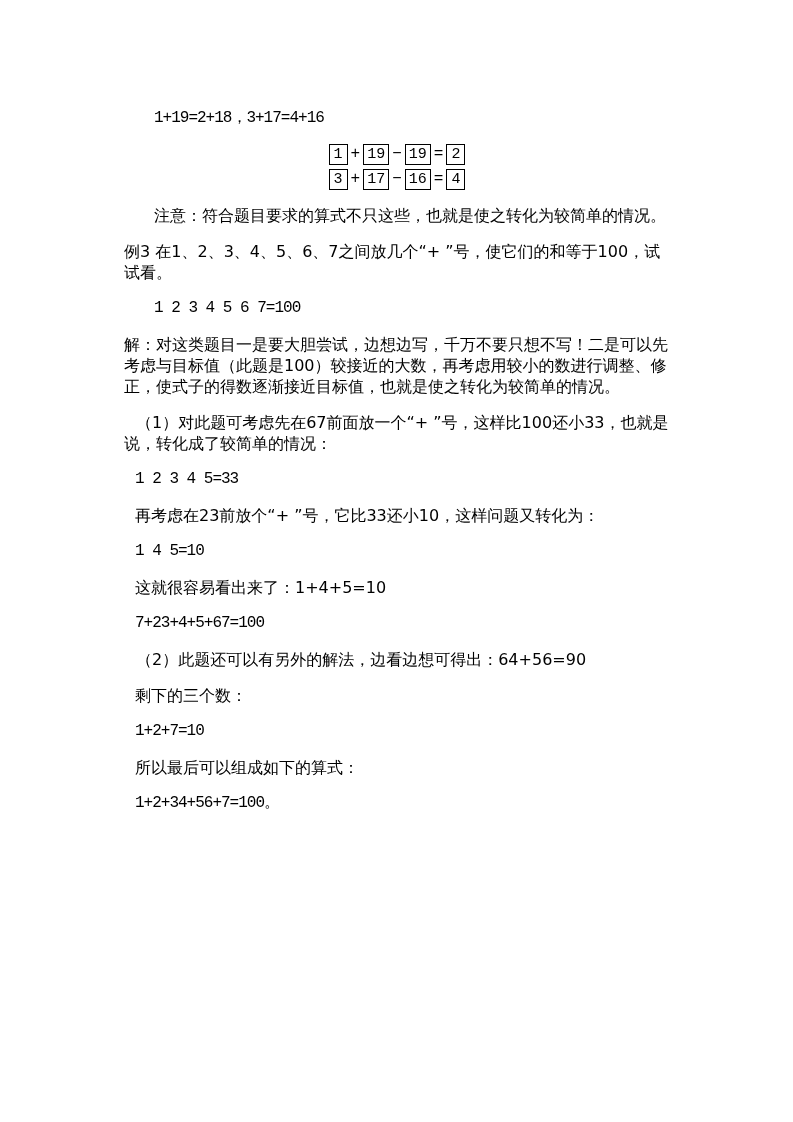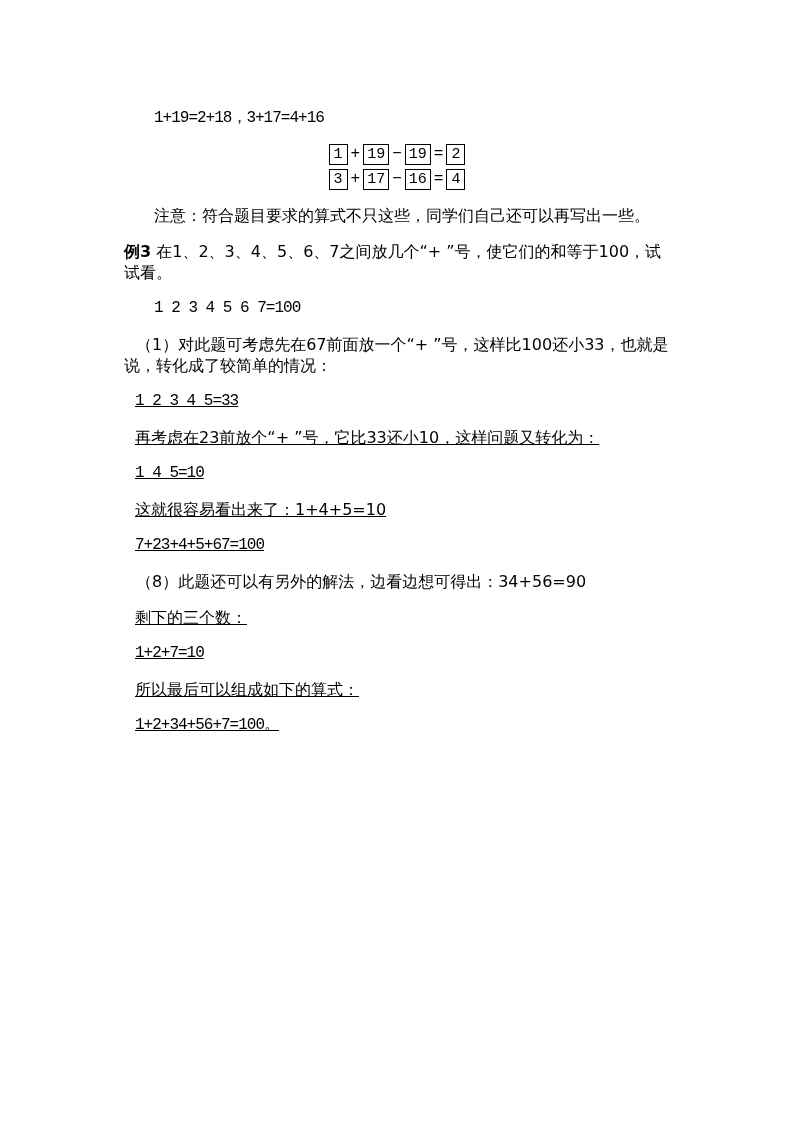--- a/index.html
+++ b/index.html
@@ -17,23 +17,23 @@
     padding: 108px 123px 0 124px;
     font-family: "DejaVu Sans", sans-serif;
     font-size: 16px;
     line-height: 21px;
     overflow: hidden;
   }
   .page p {
     margin: 0 0 15px 0;
   }
   .indent-2 { text-indent: 30px; }
-  .indent-1 { text-indent: 11px; text-decoration: underline; }
+  .indent-1 { text-indent: 11px; }
   .indent-p { text-indent: 12px; }
-  .lead { font-weight: bold; }
+  .lead { font-weight: normal; }
   .mono  { font-family: "Liberation Mono", monospace; letter-spacing: -1px; }
   
   .eq-block {
     display: flex;
     flex-direction: column;
     align-items: center;
     gap: 4px;
     margin: 4px 0 15px 0;
   }
   .eq-row {
@@ -80,41 +80,42 @@
       <span class="ebox">3</span>
       <span class="eop">+</span>
       <span class="ebox">17</span>
       <span class="eop">−</span>
       <span class="ebox">16</span>
       <span class="eop">=</span>
       <span class="ebox">4</span>
     </div>
   </div>
 
-  <p class="indent-2">注意：符合题目要求的算式不只这些，同学们自己还可以再写出一些。</p>
+  <p class="indent-2">注意：符合题目要求的算式不只这些，也就是使之转化为较简单的情况。</p>
 
   <p><b class="lead">例3</b><span> 在1、2、3、4、5、6、7之间放几个“+ ”号，使它们的和等于100，试试看。</span></p>
 
   <p class="indent-2 mono">1 2 3 4 5 6 7=100</p>
 
+  <p><b class="lead">解：</b><span>对这类题目一是要大胆尝试，边想边写，千万不要只想不写！二是可以先考虑与目标值（此题是100）较接近的大数，再考虑用较小的数进行调整、修正，使式子的得数逐渐接近目标值，也就是使之转化为较简单的情况。</span></p>
 
   <p class="indent-p">（1）对此题可考虑先在67前面放一个“+ ”号，这样比100还小33，也就是说，转化成了较简单的情况：</p>
 
   <p class="indent-1 mono">1 2 3 4 5=33</p>
 
   <p class="indent-1">再考虑在23前放个“+ ”号，它比33还小10，这样问题又转化为：</p>
 
   <p class="indent-1 mono">1 4 5=10</p>
 
   <p class="indent-1">这就很容易看出来了：1+4+5=10</p>
 
 
   <p class="indent-1 mono">7+23+4+5+67=100</p>
 
-  <p class="indent-p">（8）此题还可以有另外的解法，边看边想可得出：34+56=90</p>
+  <p class="indent-p">（2）此题还可以有另外的解法，边看边想可得出：64+56=90</p>
 
   <p class="indent-1">剩下的三个数：</p>
 
   <p class="indent-1 mono">1+2+7=10</p>
 
   <p class="indent-1">所以最后可以组成如下的算式：</p>
 
   <p class="indent-1 mono">1+2+34+56+7=100。</p>
 
 </div>

